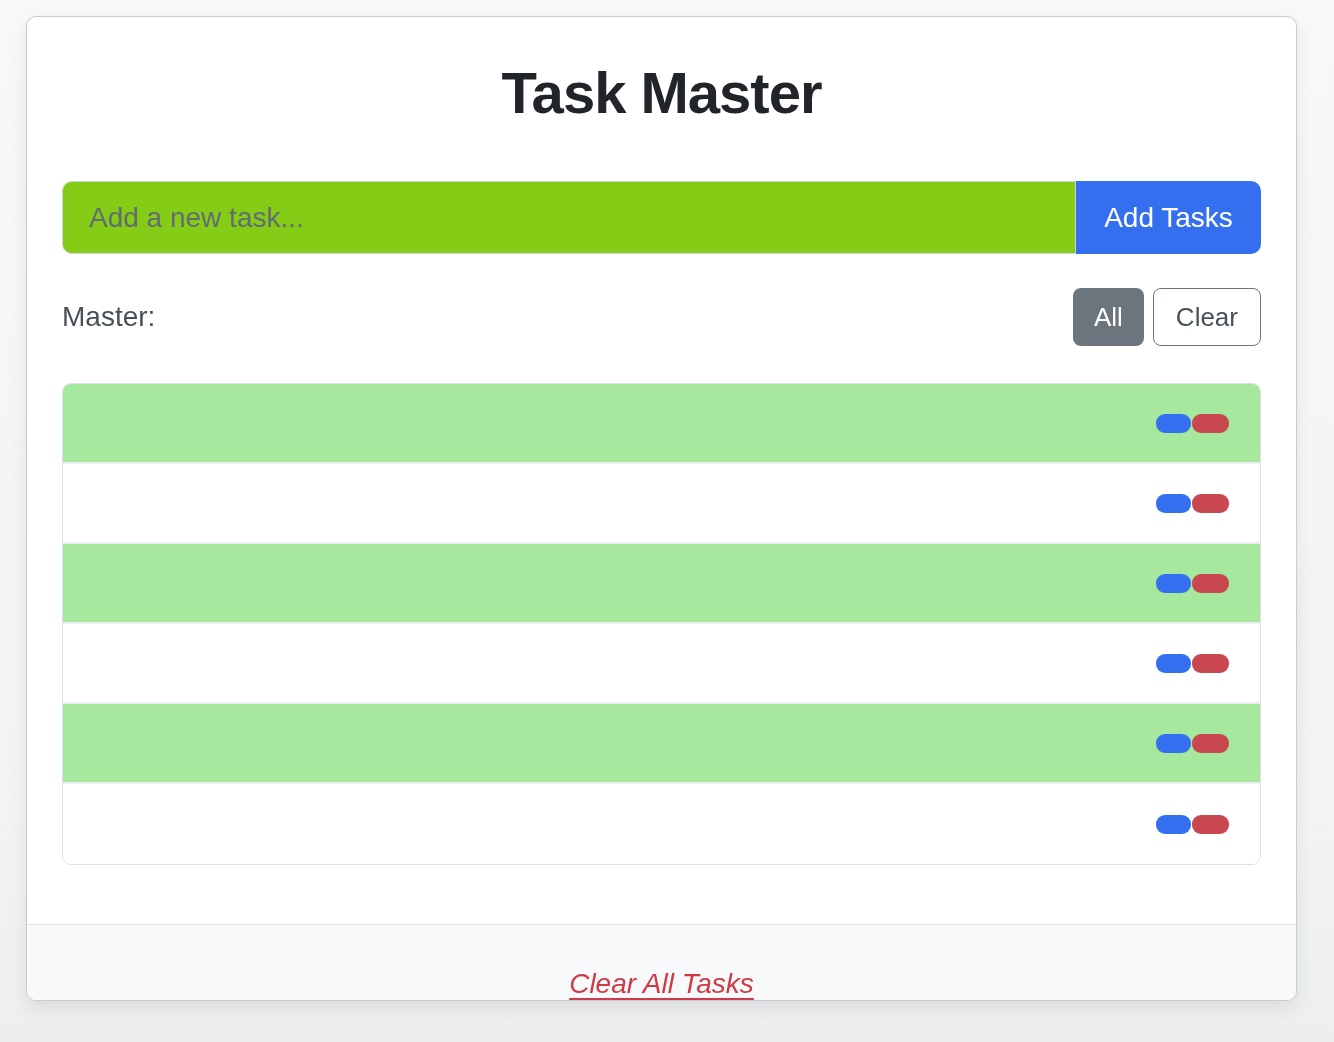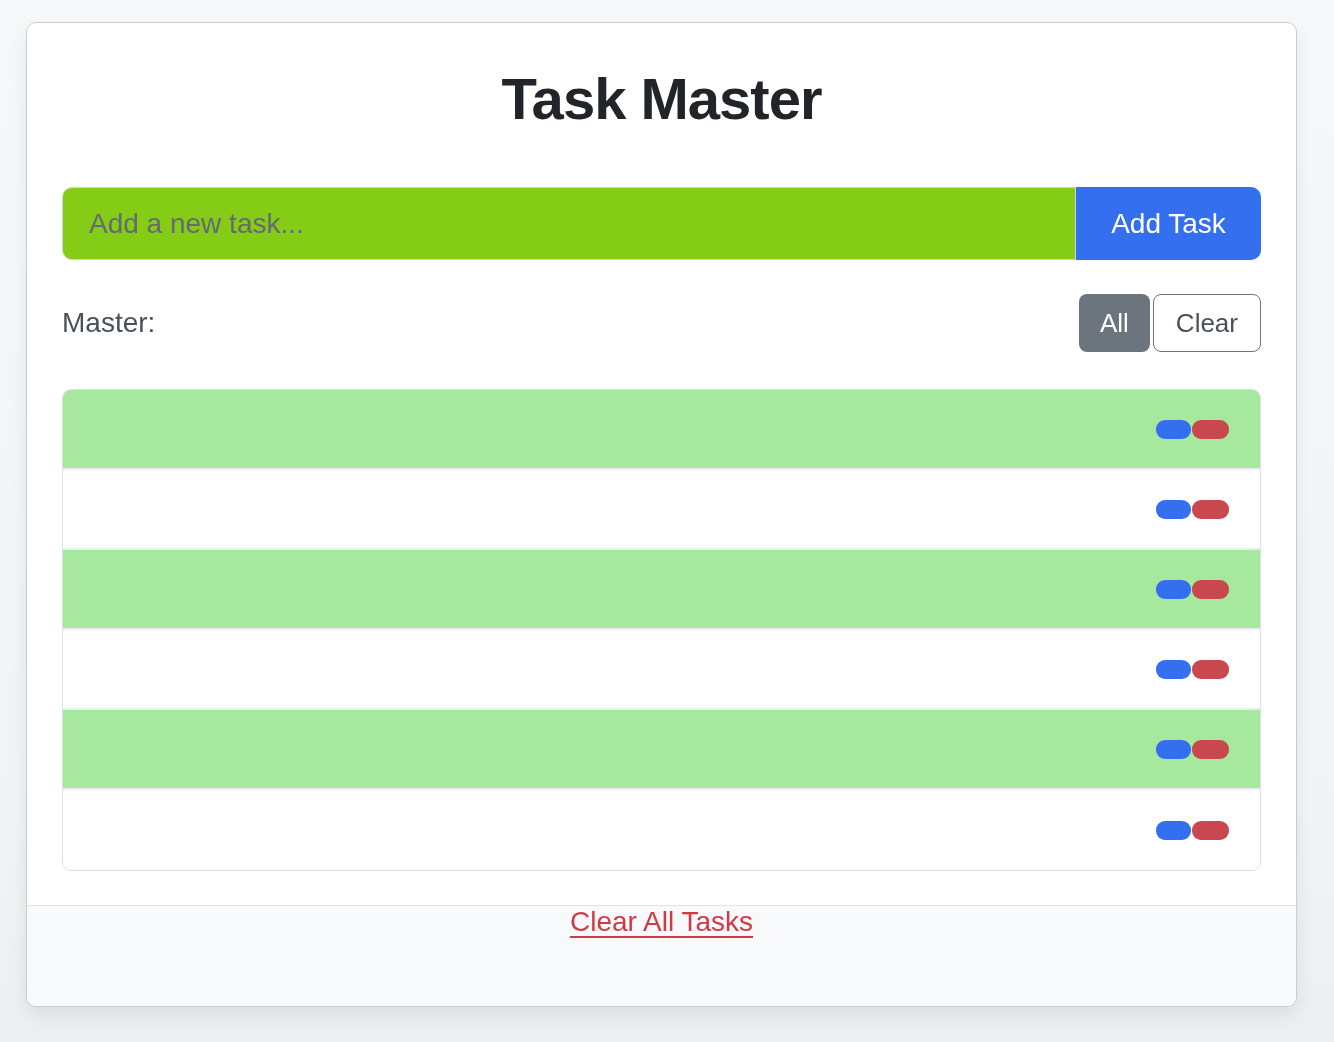--- a/index.html
+++ b/index.html
@@ -4,21 +4,21 @@
 <style>
   * { box-sizing: border-box; margin: 0; padding: 0; }
   html, body { width: 1334px; height: 1042px; overflow: hidden; }
   body {
     font-family: "Liberation Sans", sans-serif;
     background: linear-gradient(180deg, #f7f8f9 0%, #f2f3f5 78%, #eceef0 100%);
     position: relative;
   }
   .card {
     position: absolute;
-    left: 26px; top: 22px;
+    left: 26px; top: 16px;
     width: 1271px; height: 985px;
     background: #ffffff;
     border: 1px solid #c9ccce;
     border-radius: 10px;
     box-shadow: 0 8px 18px rgba(0,0,0,0.08);
     display: flex;
     flex-direction: column;
     overflow: hidden;
   }
   .card-body {
@@ -66,21 +66,21 @@
     margin-top: 34px;
     height: 58px;
     display: flex;
     align-items: center;
     justify-content: space-between;
   }
   .filter-label {
     font-size: 28px;
     color: #495057;
   }
-  .filter-buttons { display: flex; gap: 3px; align-items: flex-end; }
+  .filter-buttons { display: flex; gap: 9px; align-items: flex-end; }
   .filter-btn {
     height: 58px;
     border-radius: 8px;
     font-family: "Liberation Sans", sans-serif;
     font-size: 26px;
     cursor: pointer;
     padding: 0 22px;
   }
   .filter-btn.selected {
     background: var(--filter-selected-gray, #6c757d);
@@ -118,46 +118,47 @@
   .pill-btn {
     height: 19px;
     border: none;
     border-radius: 9px;
     cursor: pointer;
     padding: 0;
   }
   .pill-btn.complete { width: 35px; background: var(--accent-blue, #3b6fe3); }
   .pill-btn.delete   { width: 37px; background: var(--danger-red, #c9484f); margin-left: 1px; }
   .card-footer {
-    height: 101px;
+    height: 76px;
     background: #f8f9fa;
     border-top: 1px solid #e3e6e8;
     display: flex;
-    align-items: flex-start;
+    align-items: flex-end;
     justify-content: center;
+    font-style: italic;
   }
   .clear-link {
     font-size: 28px;
     color: var(--link-red, #cf3a46);
     text-decoration: underline;
     text-underline-offset: 5px;
     cursor: pointer;
   }
 </style>
 </head>
 <body style="--accent-blue: #346ff0; --danger-red: #c9484f; --completed-green: #a5e89e; --filter-selected-gray: #6c757d; --link-red: #cf3a46; --title-text: #212529;">
 
 <div class="card">
   <div class="card-body">
 
     <h1 class="app-title">Task Master</h1>
 
     <div class="composer">
       <input type="text" value="" placeholder="Add a new task..." style="">
-      <button class="add-task-btn">Add Task</button>
+      <button class="add-task-btn">Add Tasks</button>
     </div>
 
     <div class="filter-row">
       <span class="filter-label">Master:</span>
       <div class="filter-buttons">
         <button class="filter-btn selected">All</button>
         <button class="filter-btn unselected">Clear</button>
       </div>
     </div>
 

